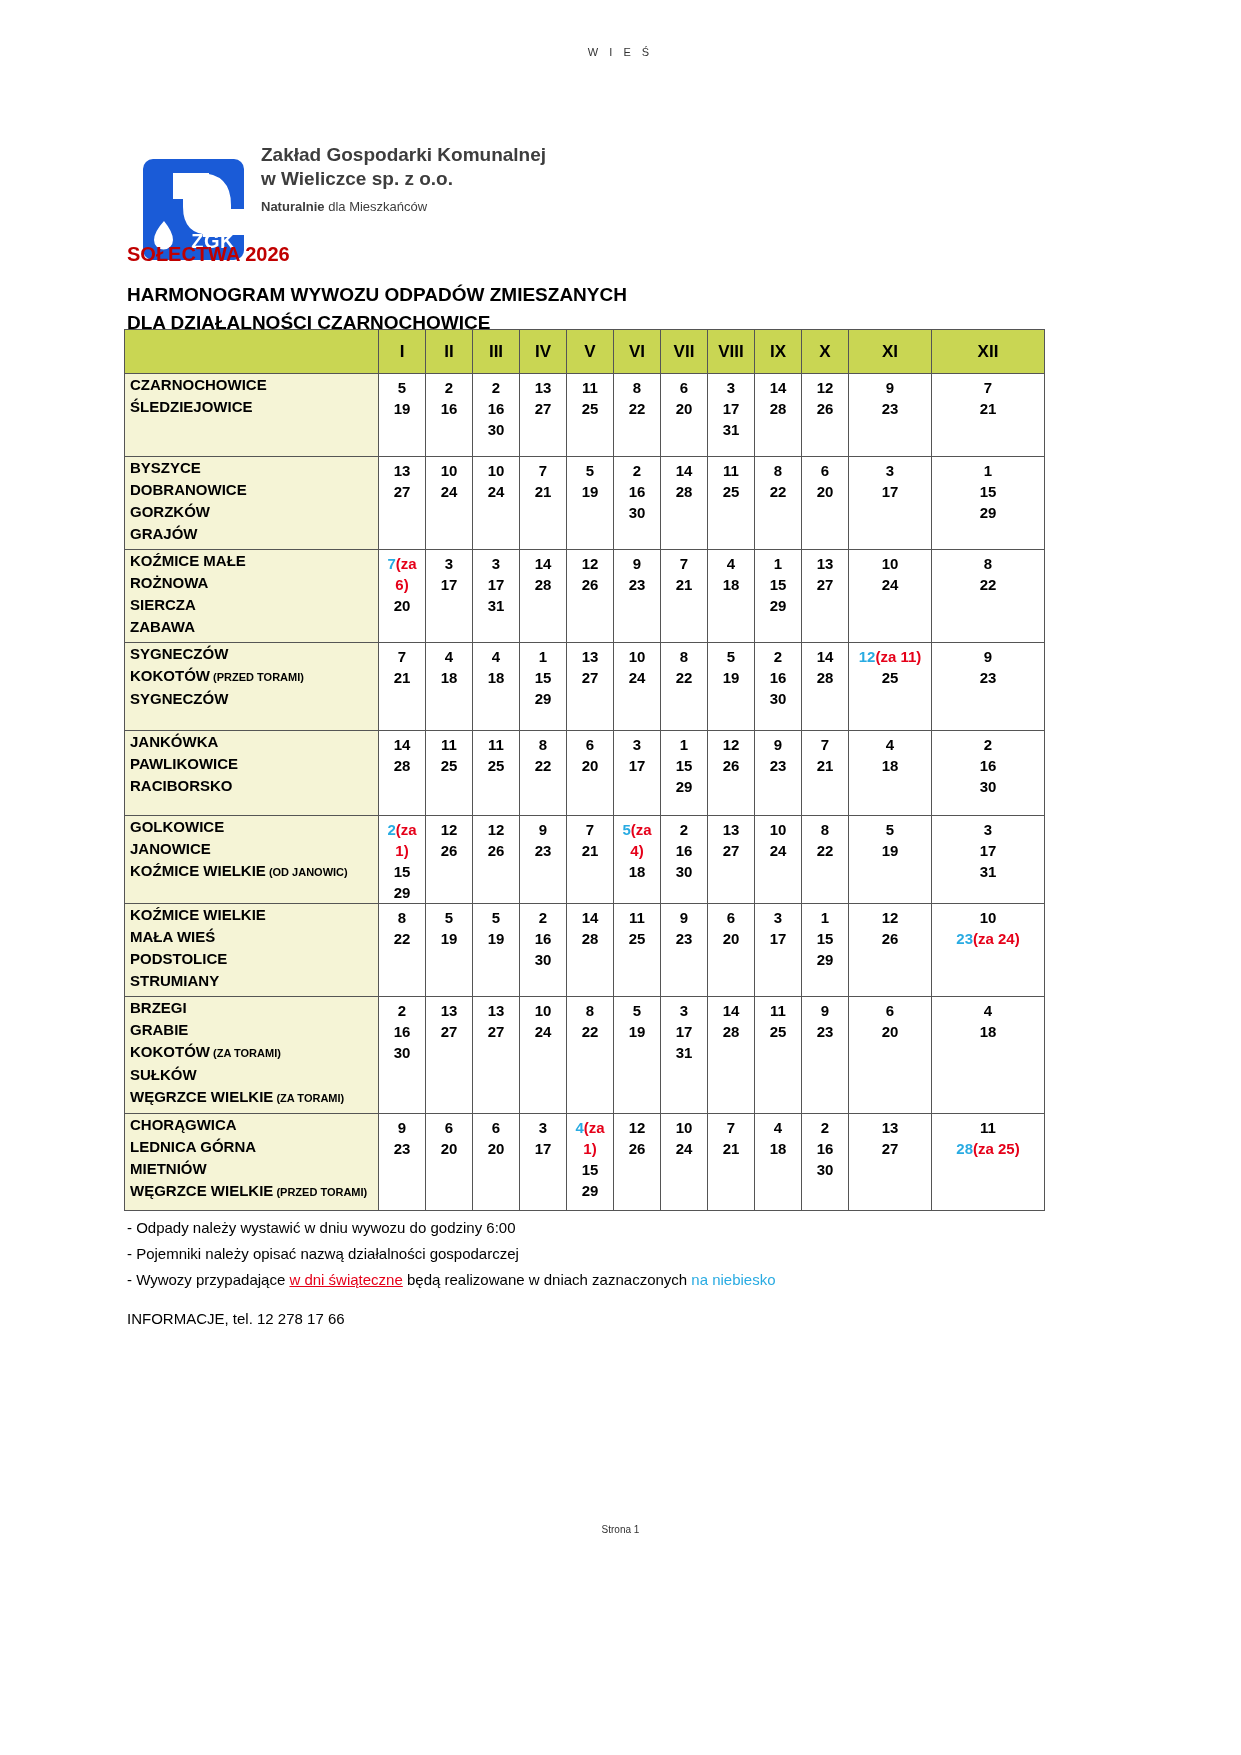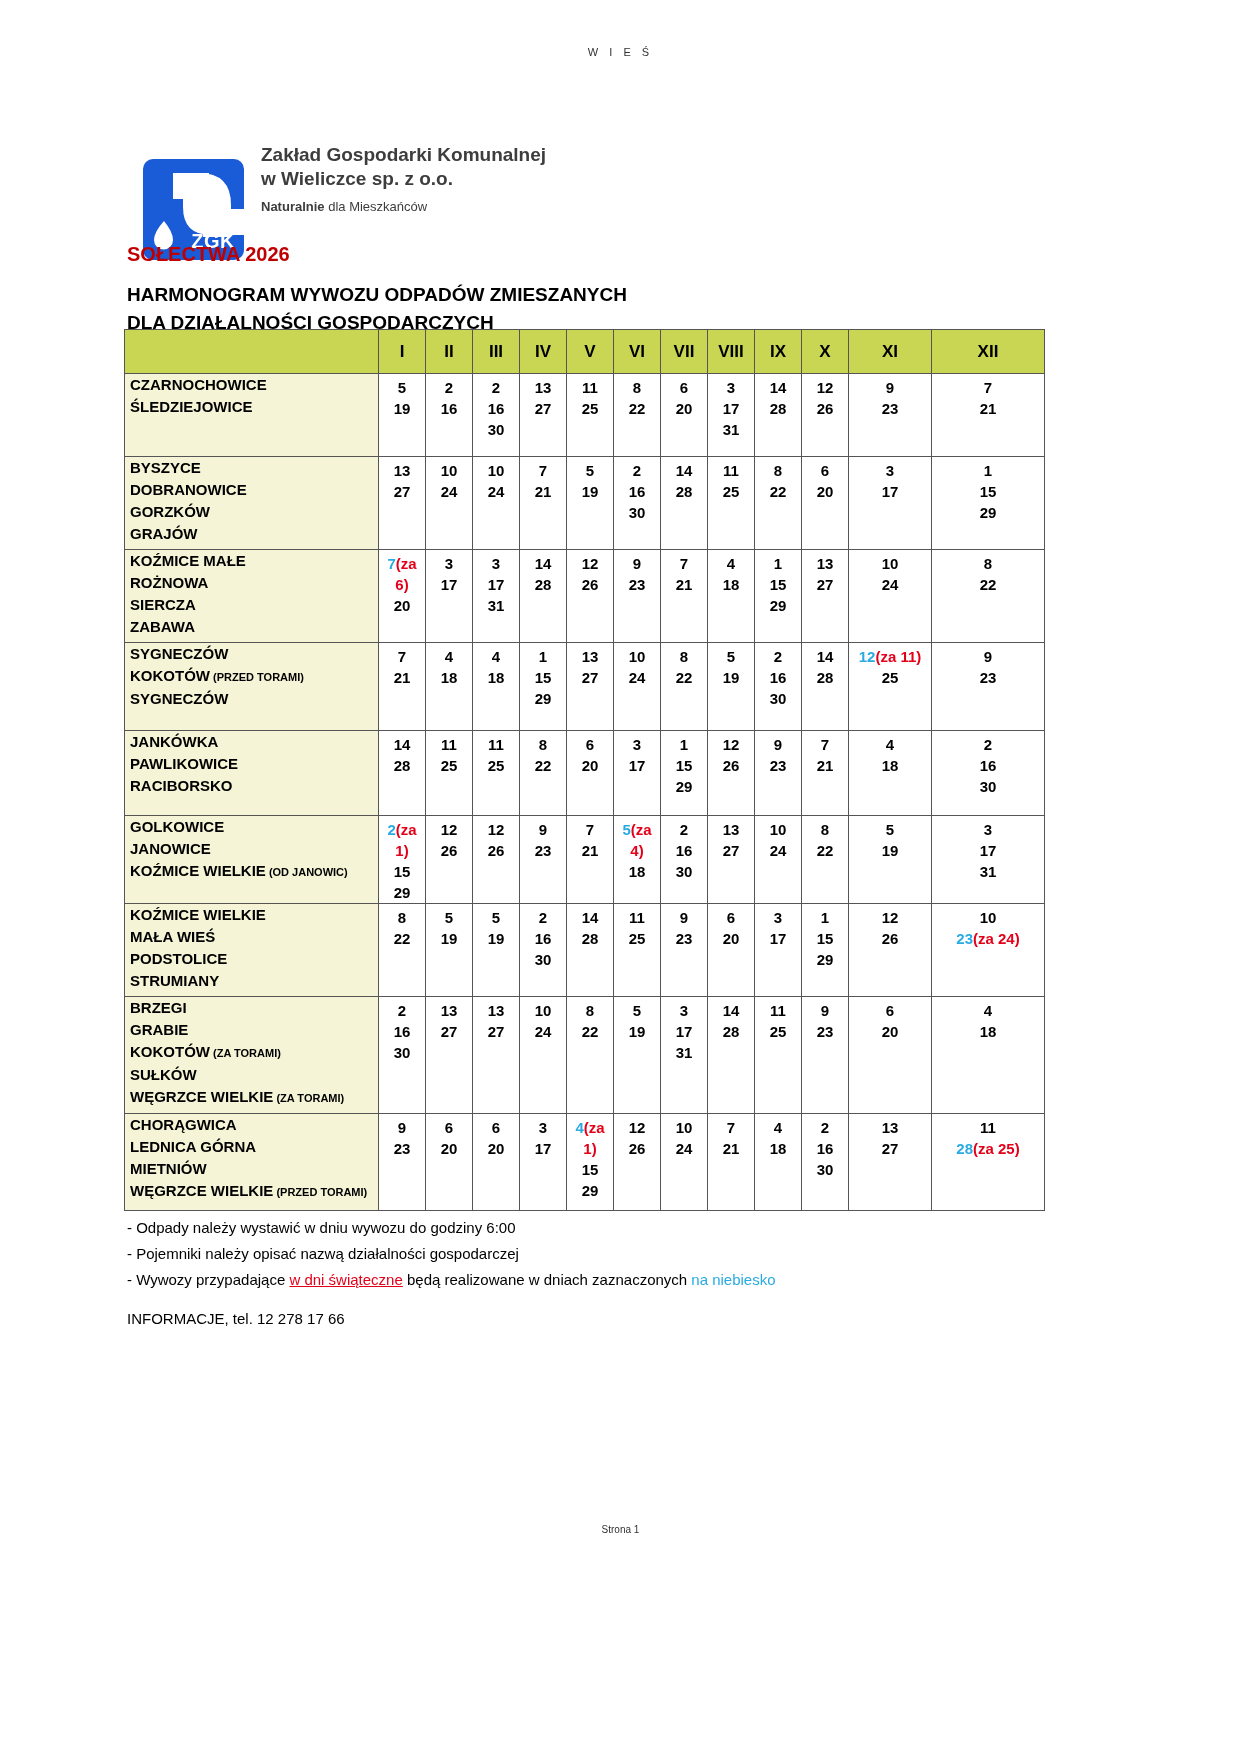--- a/index.html
+++ b/index.html
@@ -80,21 +80,21 @@
     <div class="tagline">
       <b>Naturalnie</b><span> dla Mieszkańców</span>
     </div>
   </div>
 </div>
 
 <div class="titles">
   <div class="title-red">SOŁECTWA 2026</div>
   <div class="title-main">
     <div>HARMONOGRAM WYWOZU ODPADÓW ZMIESZANYCH</div>
-    <div>DLA DZIAŁALNOŚCI GOSPODARCZYCH</div>
+    <div>DLA DZIAŁALNOŚCI CZARNOCHOWICE</div>
   </div>
 </div>
 
 <table class="sched">
   <colgroup>
     <col style="width:254px">
     <col style="width:47px">
       <col style="width:47px">
       <col style="width:47px">
       <col style="width:47px">

